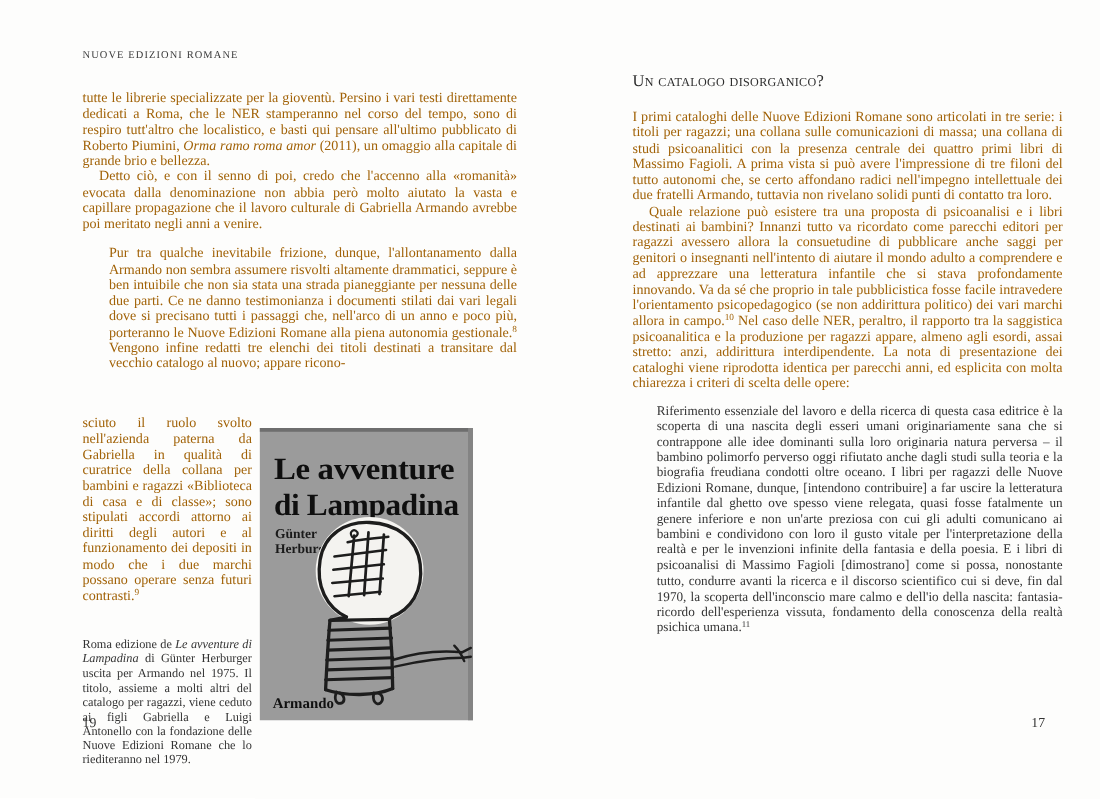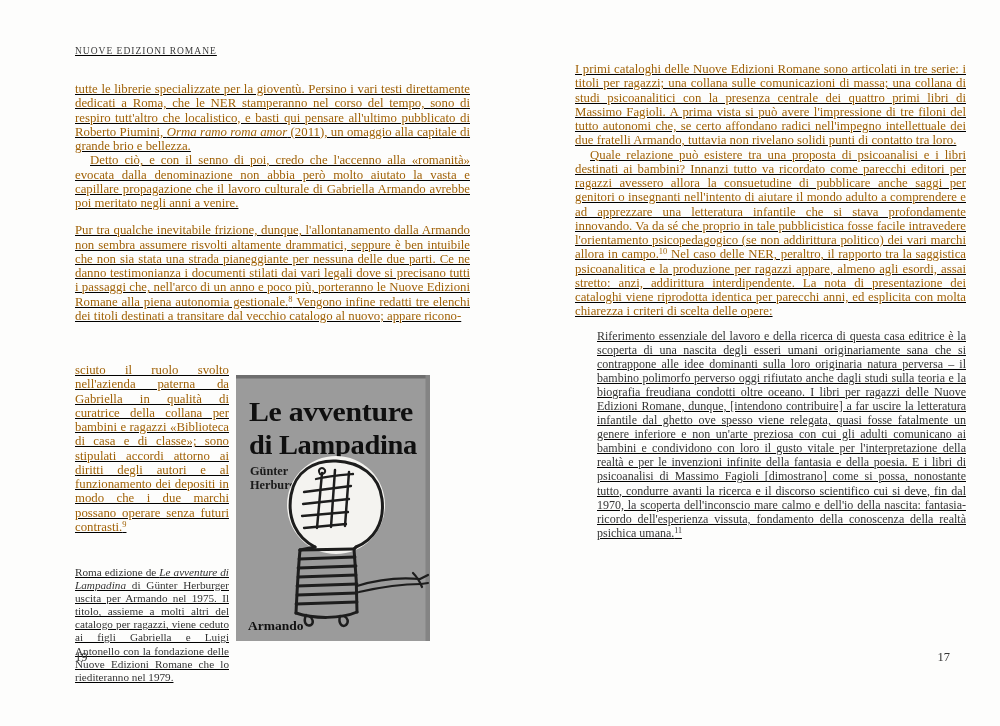--- a/index.html
+++ b/index.html
@@ -4,21 +4,21 @@
 <style>
   html, body { margin: 0; padding: 0; background: #ffffff; }
   .spread {
     position: relative;
     width: 1000px;
     height: 726px;
     background: #fdfdfc;
     font-family: "Liberation Serif", serif;
     overflow: hidden;
   }
-  .page { position: absolute; top: 46px; height: 660px; text-decoration: underline; }
+  .page { position: absolute; top: 46px; height: 660px; }
   .page-left  { left: 75px;  width: 395px; }
   .page-right { left: 575px; width: 391px; }
 
   .running-header {
     font-size: 9.5px;
     letter-spacing: 1px;
     color: #3d3d3d;
     white-space: nowrap;
   }
   .header-right { text-align: right; }
@@ -28,21 +28,21 @@
   .para {
     margin: 0;
     text-align: justify;
     font-size: 12.8px;
     line-height: 14.25px;
     color: #a16207;
     hyphens: auto;
     -webkit-hyphens: auto;
   }
   .indent { text-indent: 15px; }
-  .gap-top { margin-top: 13px; }
+  .gap-top { margin-top: 13px; margin-left: 24px; }
 
   .wrap-row { display: flex; align-items: flex-start; margin-top: 40px; }
   .narrow-col { flex: 0 0 154px; width: 154px; }
   .cover-svg { flex: 0 0 194px; margin-left: 7px; margin-top: 12px; display: block; }
 
   .caption {
     margin: 32px 0 0 0;
     font-size: 11.2px;
     line-height: 13.1px;
     text-align: justify;
@@ -177,20 +177,21 @@
           <text x="12" y="255" class="cv-publisher">Armando</text>
         </svg>
       </div>
     </div>
 
     <div class="page-number pn-left">19</div>
   </div>
 
   <div class="page page-right">
 
+    <div class="section-title">Un catalogo disorganico?</div>
 
     <div class="body-right">
       <p class="para" lang="it"><span>I primi cataloghi delle Nuove Edizioni Romane sono articolati in tre serie: i titoli per ragazzi; una collana sulle comunicazioni di massa; una collana di studi psicoanalitici con la presenza centrale dei quattro primi libri di Massimo Fagioli. A prima vista si può avere l'impressione di tre filoni del tutto autonomi che, se certo affondano radici nell'impegno intellettuale dei due fratelli Armando, tuttavia non rivelano solidi punti di contatto tra loro.</span></p>
       <p class="para indent" lang="it"><span>Quale relazione può esistere tra una proposta di psicoanalisi e i libri destinati ai bambini? Innanzi tutto va ricordato come parecchi editori per ragazzi avessero allora la consuetudine di pubblicare anche saggi per genitori o insegnanti nell'intento di aiutare il mondo adulto a comprendere e ad apprezzare una letteratura infantile che si stava profondamente innovando. Va da sé che proprio in tale pubblicistica fosse facile intravedere l'orientamento psicopedagogico (se non addirittura politico) dei vari marchi allora in campo.</span><span class="s-sup">10</span><span> Nel caso delle NER, peraltro, il rapporto tra la saggistica psicoanalitica e la produzione per ragazzi appare, almeno agli esordi, assai stretto: anzi, addirittura interdipendente. La nota di presentazione dei cataloghi viene riprodotta identica per parecchi anni, ed esplicita con molta chiarezza i criteri di scelta delle opere:</span></p>
       <p class="quote" lang="it"><span>Riferimento essenziale del lavoro e della ricerca di questa casa editrice è la scoperta di una nascita degli esseri umani originariamente sana che si contrappone alle idee dominanti sulla loro originaria natura perversa – il bambino polimorfo perverso oggi rifiutato anche dagli studi sulla teoria e la biografia freudiana condotti oltre oceano. I libri per ragazzi delle Nuove Edizioni Romane, dunque, [intendono contribuire] a far uscire la letteratura infantile dal ghetto ove spesso viene relegata, quasi fosse fatalmente un genere inferiore e non un'arte preziosa con cui gli adulti comunicano ai bambini e condividono con loro il gusto vitale per l'interpretazione della realtà e per le invenzioni infinite della fantasia e della poesia. E i libri di psicoanalisi di Massimo Fagioli [dimostrano] come si possa, nonostante tutto, condurre avanti la ricerca e il discorso scientifico cui si deve, fin dal 1970, la scoperta dell'inconscio mare calmo e dell'io della nascita: fantasia-ricordo dell'esperienza vissuta, fondamento della conoscenza della realtà psichica umana.</span><span class="s-sup">11</span></p>
     </div>
 
     <div class="page-number pn-right">17</div>
   </div>
 

